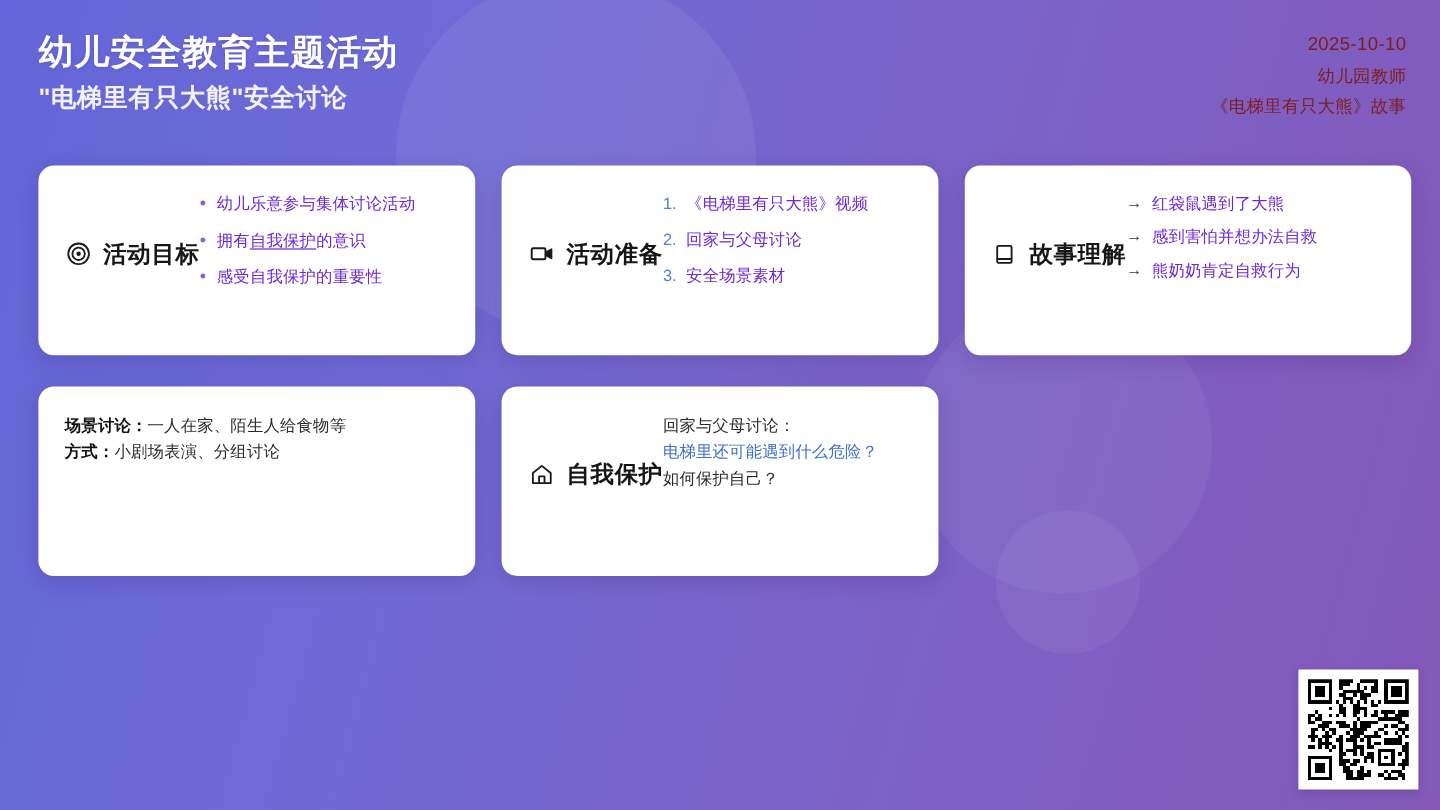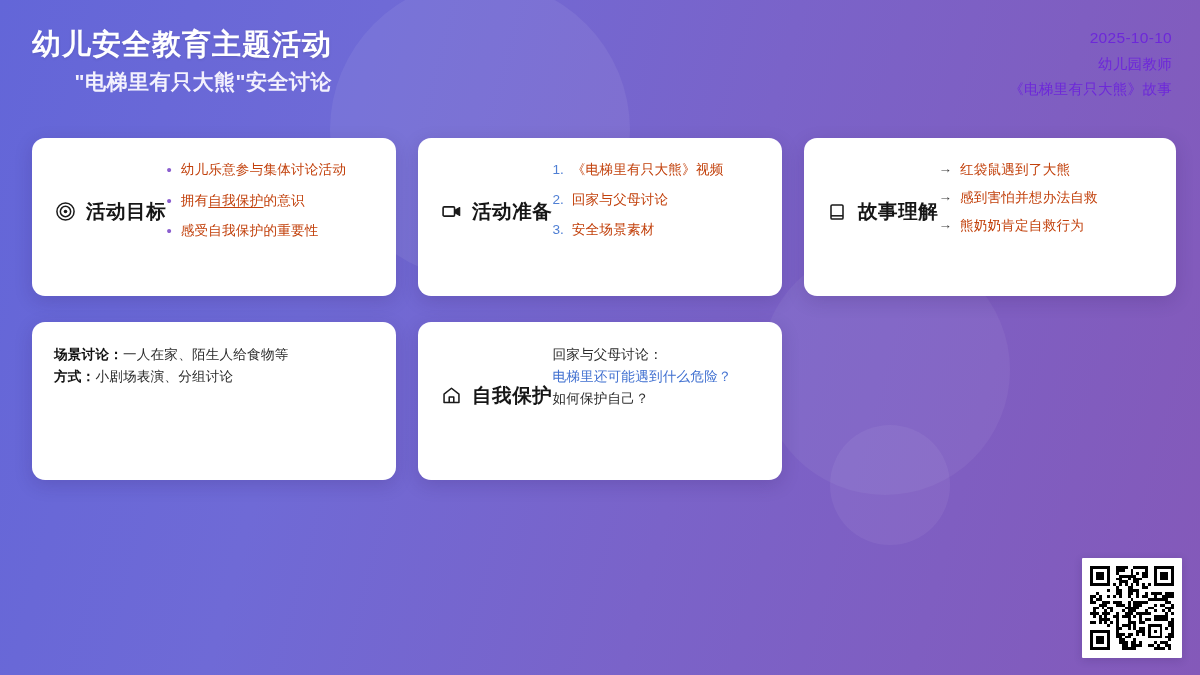--- a/index.html
+++ b/index.html
@@ -16,33 +16,32 @@
   .blob-a { width:300px; height:300px; left:330px; top:-20px; }
   .blob-b { width:250px; height:250px; left:760px; top:245px; background:rgba(255,255,255,0.05); }
   .blob-c { width:120px; height:120px; left:830px; top:425px; background:rgba(255,255,255,0.055); }
 
   
   .header {
     position:absolute; left:0; top:0; width:1200px; height:120px;
     padding:26px 28px 0 32px;
     display:flex; justify-content:space-between; align-items:flex-start;
     z-index:3;
-    text-align:right;
   }
   .header-left { display:flex; flex-direction:column; }
   .deck-title {
     font-size:29px; font-weight:700; color:#ffffff; letter-spacing:1px;
     line-height:1.25; text-shadow:0 1px 3px rgba(0,0,0,0.10);
   }
   .deck-subtitle {
     font-size:21px; font-weight:700; color:#f3f1fd; letter-spacing:.5px;
     line-height:1.5; margin-top:4px;
   }
   .header-right { display:flex; flex-direction:column; align-items:flex-end; gap:3px; }
-  .meta-line { font-size:14.5px; color:#6d28d9; line-height:1.55; letter-spacing:.3px; }
+  .meta-line { font-size:14.5px; color:#7f1d1d; line-height:1.55; letter-spacing:.3px; }
   .meta-date { font-size:15.5px; }
 
   
   .grid {
     position:absolute; left:32px; top:138px;
     width:1146px;
     display:grid;
     grid-template-columns:364px 364px 372px;
     gap:26px 22px;
     z-index:3;
@@ -66,21 +65,21 @@
   }
   .card-icon svg { display:block; }
   .card-title { font-size:19.5px; font-weight:700; color:#161616; letter-spacing:.6px; }
 
   .card-body { display:flex; flex-direction:column; }
 
   
   .li-dot { display:flex; align-items:flex-start; gap:9px; margin-bottom:11px; }
   .li-dot:last-child { margin-bottom:0; }
   .dot { color:#8b5fcf; font-size:15px; line-height:1.3; flex:0 0 auto; }
-  .li-text { font-size:13.6px; color:#c2410c; line-height:1.4; letter-spacing:.2px; }
+  .li-text { font-size:13.6px; color:#6d28d9; line-height:1.4; letter-spacing:.2px; }
   .li-text u { text-decoration:underline; text-underline-offset:2px; }
 
   
   .li-num { display:flex; align-items:flex-start; gap:8px; margin-bottom:11px; }
   .li-num:last-child { margin-bottom:0; }
   .num { color:#4f7fd4; font-size:13.6px; font-weight:400; flex:0 0 auto; line-height:1.4; }
 
   
   .li-arrow { display:flex; align-items:flex-start; gap:8px; margin-bottom:9px; }
   .li-arrow:last-child { margin-bottom:0; }

